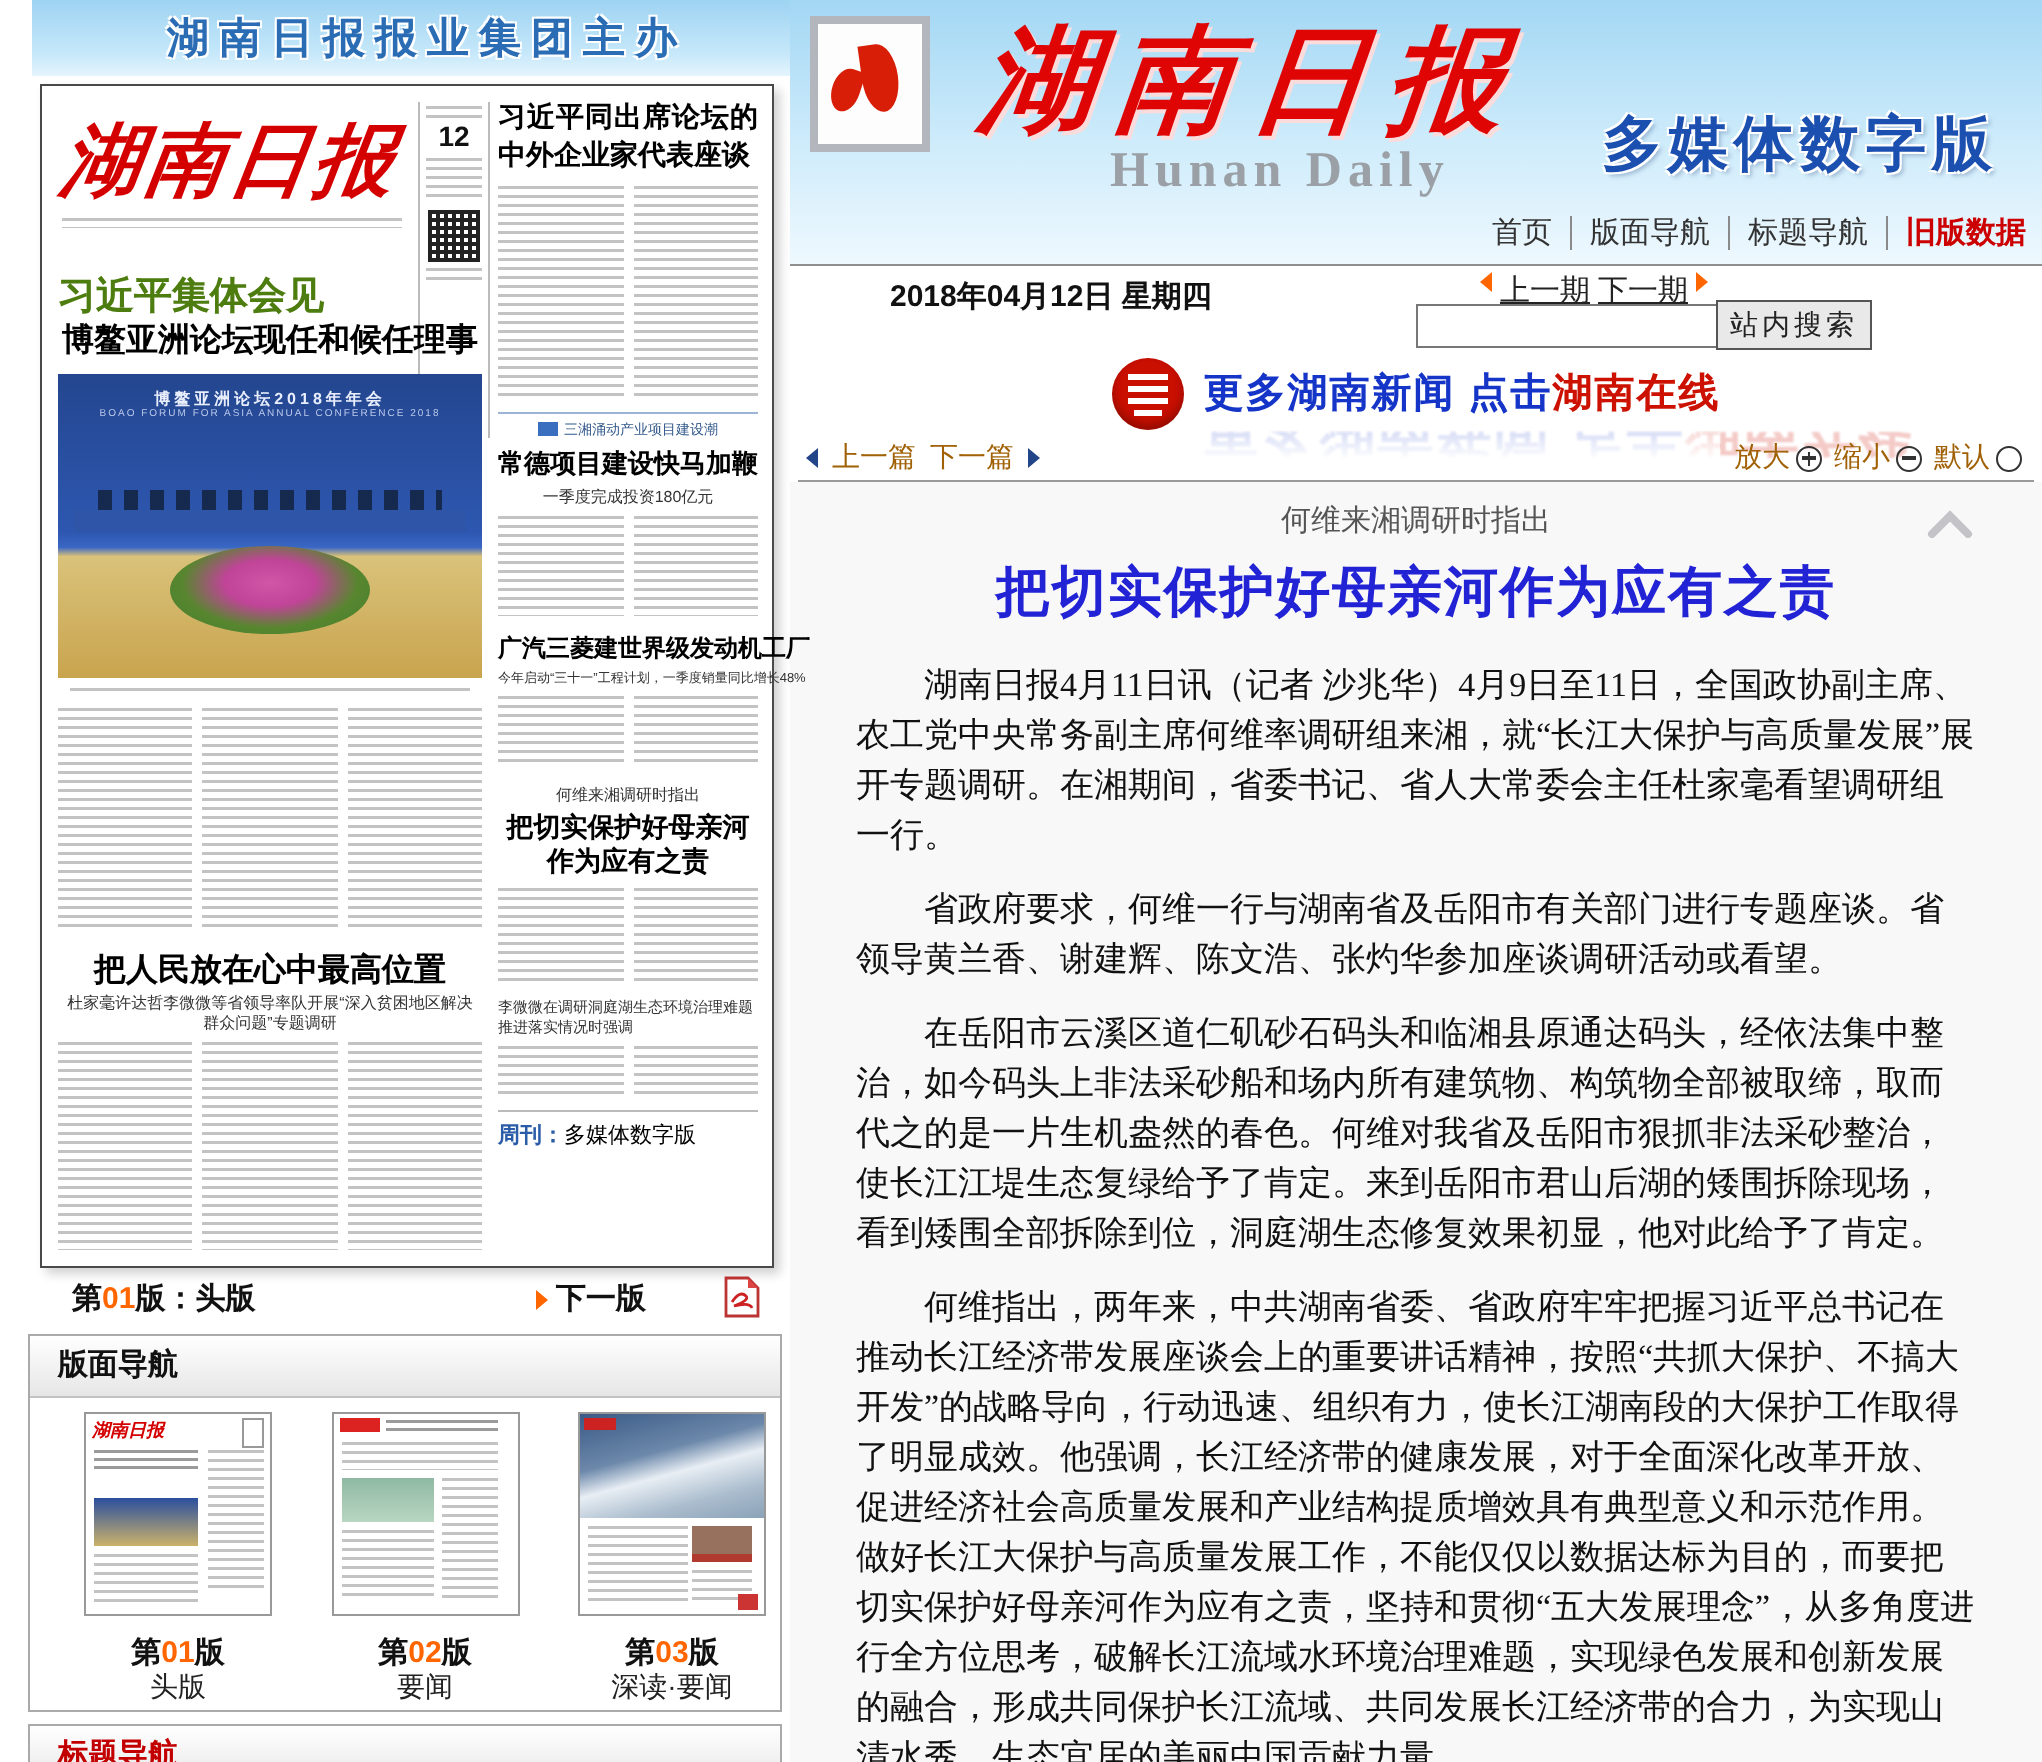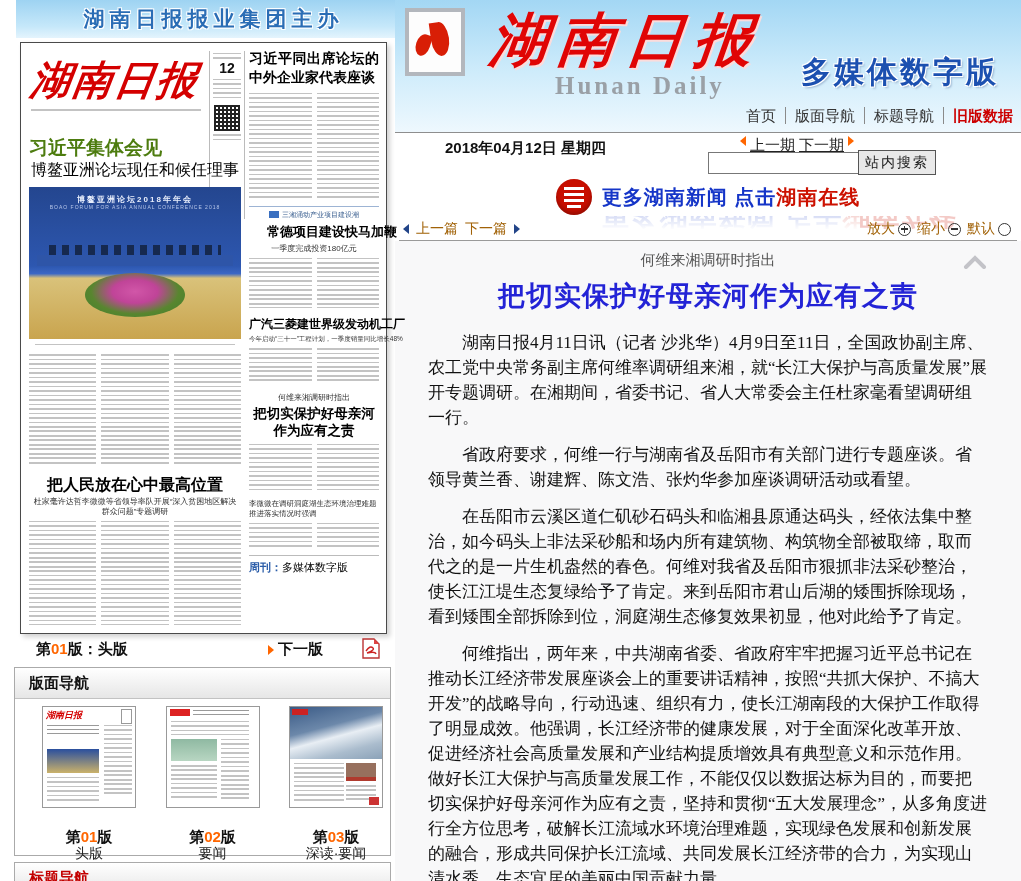--- a/index.html
+++ b/index.html
@@ -93,21 +93,21 @@
   .fp-mast{position:absolute;left:2px;top:6px;font-size:40px;font-weight:bold;font-style:italic;color:#d40000;
     letter-spacing:2px;transform:skewX(-8deg);white-space:nowrap;font-family:"Liberation Serif",serif;}
   .fp-mast-sub{position:absolute;left:2px;top:62px;width:170px;height:5px;}
   .fp-datebox{position:absolute;left:180px;top:4px;width:36px;height:168px;border-left:1px solid #bbb;border-right:1px solid #bbb;
     padding:2px 3px;box-sizing:border-box;text-align:center;}
   .fp-dateday{font-size:14px;font-weight:bold;color:#111;line-height:1.1;}
   .fp-qr{width:26px;height:26px;margin:4px auto 0 auto;background-color:#fff;
     background-image:repeating-linear-gradient(0deg,#222 0 2px,transparent 2px 4px),
                      repeating-linear-gradient(90deg,#222 0 2px,transparent 2px 4px);}
   .fp-h1{position:absolute;left:0;top:88px;width:212px;text-align:left;font-size:19px;font-weight:700;color:#4d7c0f;}
-  .fp-h2{position:absolute;left:0;top:113px;width:212px;text-align:center;font-size:16px;font-weight:400;color:#000;white-space:nowrap;}
+  .fp-h2{position:absolute;left:0;top:113px;width:212px;text-align:center;font-size:16px;font-weight:700;color:#000;white-space:nowrap;}
   .fp-photo{position:absolute;left:0;top:140px;width:212px;height:152px;overflow:hidden;
     background:linear-gradient(180deg,#24468f 0%,#2d57b0 52%,#3a67c4 57%,#d9c27a 60%,#c9a44e 100%);}
   .fp-photo .cap1{margin-top:8px;text-align:center;font-size:8px;color:#e8eefc;letter-spacing:2px;}
   .fp-photo .cap2{text-align:center;font-size:5px;color:#b9c8ea;letter-spacing:1px;}
   .fp-figs{position:absolute;left:20px;top:58px;width:172px;height:10px;
     background:repeating-linear-gradient(90deg,#16294f 0 7px,transparent 7px 13px);}
   .fp-table{position:absolute;left:8px;top:68px;width:196px;height:11px;background:#2e55a8;}
   .fp-flower{position:absolute;left:56px;top:86px;width:100px;height:44px;border-radius:50%;
     background:radial-gradient(ellipse at 50% 42%,#d156a8 0%,#c04498 32%,#58862f 62%,#3f7d2e 100%);}
   .fp-photocap{position:absolute;left:6px;top:297px;width:200px;height:4px;}
@@ -116,21 +116,21 @@
   .fp-people-h{position:absolute;left:0;top:428px;width:212px;text-align:center;font-size:16px;font-weight:900;color:#000;}
   .fp-people-sub{position:absolute;left:4px;top:450px;width:204px;text-align:center;font-size:8px;color:#333;line-height:1.3;}
   .fp-textA2{position:absolute;left:0;top:474px;width:212px;height:104px;}
   .fp-textA2 > div{height:104px;}
   .fp-bh1{font-size:14px;font-weight:900;line-height:1.35;color:#000;text-align:justify;}
   .fp-btx1{margin-top:6px;height:106px;} .fp-btx1 > div{height:106px;}
   .fp-boxlabel{margin-top:7px;display:flex;align-items:center;justify-content:center;gap:3px;
     border-top:1px solid #9db4d4;padding-top:3px;}
   .fp-boxlabel .imgchip{width:10px;height:7px;background:#3a6fc0;flex:0 0 auto;}
   .fp-boxlabel .lbl{font-size:7px;color:#345a8c;white-space:nowrap;}
-  .fp-ch{margin-top:3px;text-align:center;font-size:13px;font-weight:900;color:#000;white-space:nowrap;margin-left:18px;}
+  .fp-ch{margin-top:3px;text-align:center;font-size:13px;font-weight:900;color:#000;white-space:nowrap;}
   .fp-csub{margin-top:2px;text-align:center;font-size:8px;color:#333;white-space:nowrap;}
   .fp-btx2{margin-top:4px;height:50px;} .fp-btx2 > div{height:50px;}
   .fp-gach{margin-top:8px;text-align:center;font-size:12px;font-weight:900;color:#000;white-space:nowrap;}
   .fp-gacsub{margin-top:2px;text-align:center;font-size:6.5px;color:#333;white-space:nowrap;}
   .fp-btx3{margin-top:4px;height:36px;} .fp-btx3 > div{height:36px;}
   .fp-hwk{margin-top:8px;text-align:center;font-size:8px;color:#333;}
   .fp-hwh{margin-top:2px;text-align:center;font-size:13.5px;font-weight:900;color:#000;line-height:1.3;}
   .fp-btx4{margin-top:4px;height:48px;} .fp-btx4 > div{height:48px;}
   .fp-lwk{margin-top:7px;font-size:7.5px;color:#333;line-height:1.35;text-align:left;}
   .fp-lwh{margin-top:2px;text-align:center;font-size:10.5px;font-weight:900;color:#000;line-height:1.4;}
@@ -145,21 +145,21 @@
   .pb-next{position:absolute;left:248px;top:2px;display:flex;align-items:center;gap:4px;color:#111;font-weight:bold;cursor:pointer;}
   .pdf-icon{position:absolute;left:342px;top:0;width:18px;height:21px;cursor:pointer;}
 
   
   .board-box{position:absolute;left:14px;top:667px;width:377px;height:189px;border:1px solid #aaa;background:#fff;box-sizing:border-box;}
   .box-header{height:30px;line-height:30px;background:linear-gradient(180deg,#ffffff,#e6e6e6);
     border-bottom:1px solid #c2c2c2;padding-left:14px;font-size:15px;font-weight:bold;color:#111;}
   .thumb-row{display:flex;justify-content:space-between;padding:7px 4px 0 24px;}
   .thumb-item{width:100px;text-align:center;cursor:pointer;}
   .thumb{position:relative;width:92px;height:100px;margin:0 auto;border:1px solid #999;background:#fff;overflow:hidden;}
-  .cap1{margin-top:20px;font-size:15px;font-weight:bold;color:#111;line-height:1.15;}
+  .cap1{margin-top:10px;font-size:15px;font-weight:bold;color:#111;line-height:1.15;}
   .cap1 .num{color:#f60;}
   .cap2{font-size:14px;color:#222;line-height:1.2;}
   
   .t1-mast{position:absolute;left:3px;top:2px;font-size:9px;font-weight:bold;font-style:italic;color:#d40000;white-space:nowrap;}
   .t1-box{position:absolute;right:3px;top:2px;width:9px;height:13px;border:1px solid #999;}
   .t1-h{position:absolute;left:4px;top:18px;width:52px;height:10px;}
   .t1-photo{position:absolute;left:4px;top:42px;width:52px;height:24px;background:linear-gradient(180deg,#2a4f9e,#cbb26a);}
   .t1-col{position:absolute;right:3px;top:18px;width:28px;height:72px;}
   .t1-b1{position:absolute;left:4px;top:70px;width:52px;height:26px;}
   .t2-strip{position:absolute;left:3px;top:2px;width:20px;height:7px;background:#d22;}

